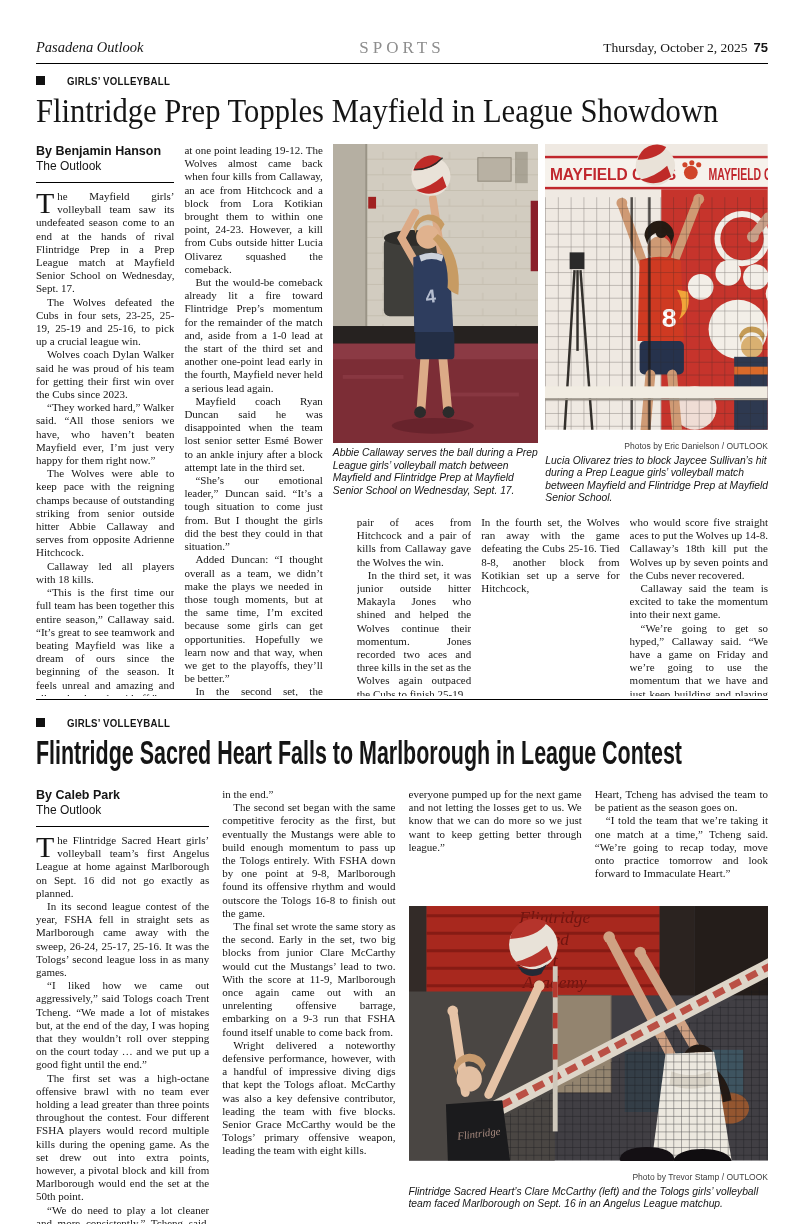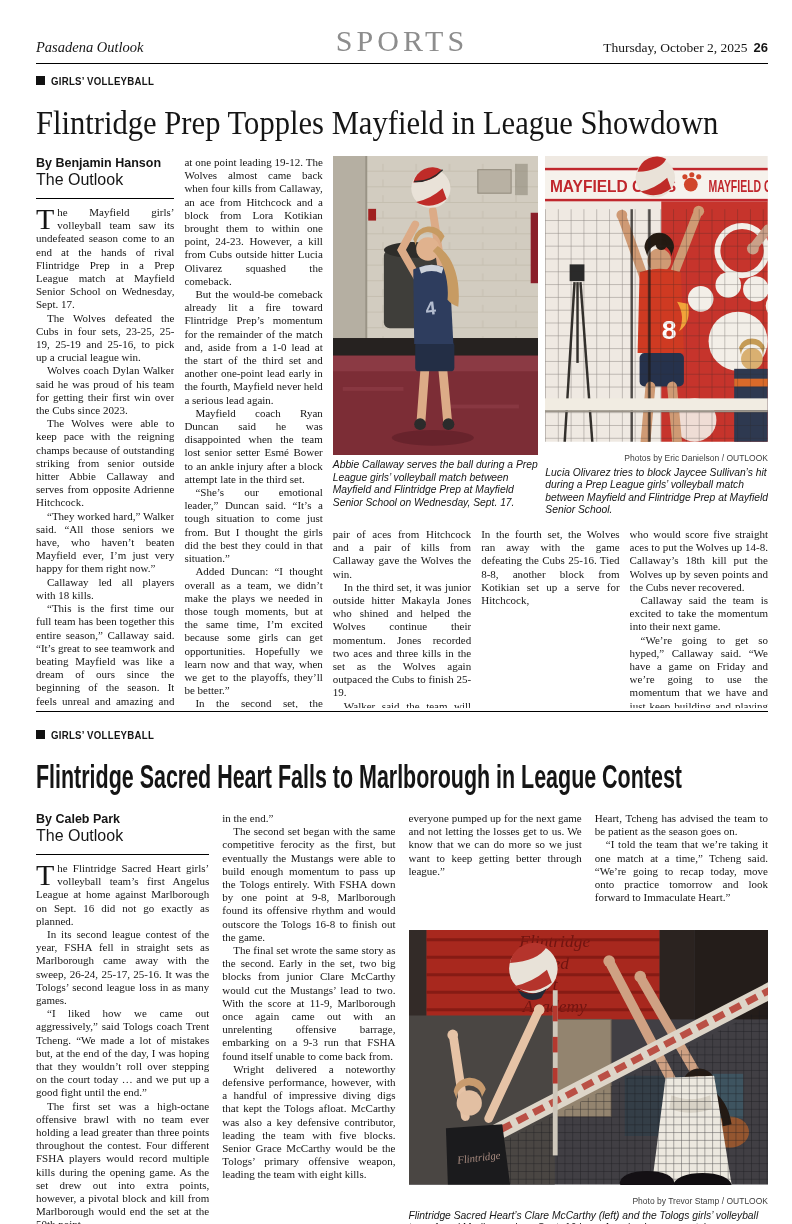--- a/index.html
+++ b/index.html
@@ -6,47 +6,47 @@
   html,body { background:#e8e8e8; }
   .page {
     width:792px; height:1224px; background:#ffffff; margin:0 auto;
     padding:0 24px 0 36px; overflow:hidden; position:relative;
     font-family:"Liberation Serif", serif; color:#151515;
   }
   
   .masthead { position:relative; height:38px; margin-top:20px; }
   .paper-name { position:absolute; left:0; bottom:2px; font-style:italic; font-size:14.5px; }
   .section-title { position:absolute; left:50%; transform:translateX(-50%); bottom:0;
-    font-size:30px; letter-spacing:4px; color:#8d8d8d; }
+    font-size:17px; letter-spacing:4px; color:#8d8d8d; }
   .masthead-right { position:absolute; right:0; bottom:2px; font-size:13.5px; }
   .masthead-right b { font-family:"Liberation Sans",sans-serif; font-size:13px; margin-left:6px; }
   .top-rule { border:none; border-top:1.7px solid #000; margin-top:5px; }
 
   
-  .kicker { margin-top:9px; display:flex; align-items:center; height:15px; }
+  .kicker { margin-top:9px; display:flex; align-items:center; height:15px;gap:16px; }
   .kicker .sq { width:9px; height:9px; background:#111; margin-right:6px; flex:0 0 auto; }
   .kicker .kick-label { font-family:"Liberation Sans",sans-serif; font-weight:bold; font-size:11.5px;
      white-space:nowrap; transform:scaleX(.84); transform-origin:0 50%; letter-spacing:.3px; }
-  .headline { height:46px; overflow:visible; margin-top:16px; }
+  .headline { height:46px; overflow:visible; margin-top:4px; }
   .h1-serif { font-family:"Liberation Serif",serif; font-weight:400; font-size:34px; white-space:nowrap;
      transform:scaleX(.90); transform-origin:0 50%; }
   .h1-sans { font-family:"Liberation Sans",sans-serif; font-weight:bold; font-size:33px; white-space:nowrap;
      transform:scaleX(.65); transform-origin:0 50%; letter-spacing:0; }
 
   
   .byline { border-bottom:1.6px solid #000; padding-bottom:9px; margin-bottom:7px; }
   .byline-name { font-family:"Liberation Sans",sans-serif; font-weight:bold; font-size:12.5px; }
-  .byline-org  { font-family:"Liberation Sans",sans-serif; font-size:16px; margin-top:1px; }
+  .byline-org  { font-family:"Liberation Sans",sans-serif; font-size:12px; margin-top:1px; }
 
   
   .a1-body { margin-top:6px; display:grid; grid-template-columns:repeat(5,1fr); column-gap:10px;
     grid-template-rows:372px auto; height:552px; overflow:hidden; }
   .a1-c1{grid-column:1; grid-row:1/3;} .a1-c2{grid-column:2; grid-row:1/3;}
   .a1-photos{grid-column:3/6; grid-row:1;}
-  .a1-c3{grid-column:3; grid-row:2;} .a1-c4{grid-column:4; grid-row:2;} .a1-c5{grid-column:5; grid-row:2;}
+  .a1-c3{grid-column:3; grid-row:2;margin-left:24px;} .a1-c4{grid-column:4; grid-row:2;} .a1-c5{grid-column:5; grid-row:2;}
   .col { overflow:hidden; }
   .col p { font-size:11px; line-height:13.2px; text-align:justify; }
   .col p + p { text-indent:11px; }
   .dropcap p:first-child::first-letter { float:left; font-size:30px; line-height:23px; padding:1px 3px 0 0; }
 
   
   .a1-photos { display:flex; gap:7px; align-items:flex-start; }
   figure { margin:0; }
   .fig-left { width:48%; } .fig-right { width:52%; }
   figure svg { display:block; width:100%; }
@@ -62,21 +62,21 @@
   .a2-photo{grid-column:3/5; grid-row:2;}
 </style>
 </head>
 <body>
 
 <div class="page">
 
   <div class="masthead">
     <span class="paper-name">Pasadena Outlook</span>
     <span class="section-title">SPORTS</span>
-    <span class="masthead-right"><span>Thursday, October 2, 2025</span><b>26</b></span>
+    <span class="masthead-right"><span>Thursday, October 2, 2025</span><b>75</b></span>
   </div>
   <hr class="top-rule">
 
   <section>
     <div class="kicker">
       <span class="sq"></span>
       <span class="kick-label">GIRLS’ VOLLEYBALL</span>
     </div>
     <div class="headline">
       <div class="h1-serif">Flintridge Prep Topples Mayfield in League Showdown</div>
@@ -85,22 +85,22 @@
     <div class="a1-body">
       <div class="col a1-c1">
         <div class="byline">
           <div class="byline-name">By Benjamin Hanson</div>
           <div class="byline-org">The Outlook</div>
         </div>
         <div class="dropcap">
             <p>The Mayfield girls’ volleyball team saw its undefeated season come to an end at the hands of rival Flintridge Prep in a Prep League match at Mayfield Senior School on Wednesday, Sept. 17.</p>
             <p>The Wolves defeated the Cubs in four sets, 23-25, 25-19, 25-19 and 25-16, to pick up a crucial league win.</p>
             <p>Wolves coach Dylan Walker said he was proud of his team for getting their first win over the Cubs since 2023.</p>
+            <p>“They worked hard,” Walker said. “All those seniors we have, who haven’t beaten Mayfield ever, I’m just very happy for them right now.”</p>
             <p>The Wolves were able to keep pace with the reigning champs because of outstanding striking from senior outside hitter Abbie Callaway and serves from opposite Adrienne Hitchcock.</p>
-            <p>“They worked hard,” Walker said. “All those seniors we have, who haven’t beaten Mayfield ever, I’m just very happy for them right now.”</p>
             <p>Callaway led all players with 18 kills.</p>
             <p>“This is the first time our full team has been together this entire season,” Callaway said. “It’s great to see teamwork and beating Mayfield was like a dream of ours since the beginning of the season. It feels unreal and amazing and all our hard work paid off.”</p>
           </div>
       </div>
 
       <div class="col a1-c2">
           <p>at one point leading 19-12. The Wolves almost came back when four kills from Callaway, an ace from Hitchcock and a block from Lora Kotikian brought them to within one point, 24-23. However, a kill from Cubs outside hitter Lucia Olivarez squashed the comeback.</p>
           <p>But the would-be comeback already lit a fire toward Flintridge Prep’s momentum for the remainder of the match and, aside from a 1-0 lead at the start of the third set and another one-point lead early in the fourth, Mayfield never held a serious lead again.</p>
           <p>Mayfield coach Ryan Duncan said he was disappointed when the team lost senior setter Esmé Bower to an ankle injury after a block attempt late in the third set.</p>
           <p>“She’s our emotional leader,” Duncan said. “It’s a tough situation to come just from. But I thought the girls did the best they could in that situation.”</p>

